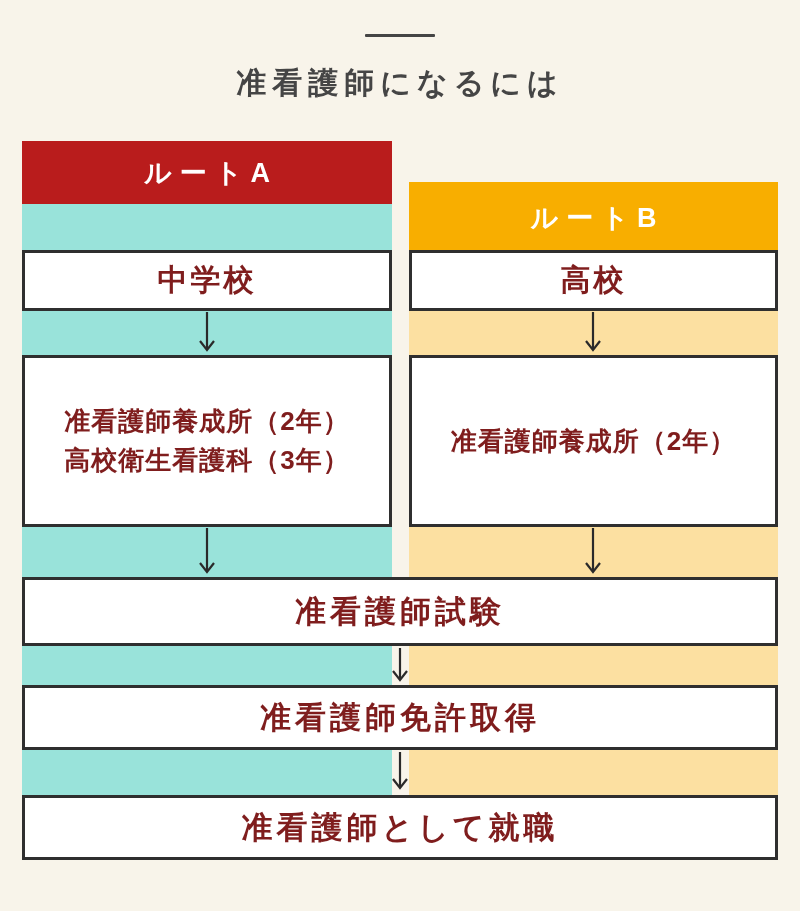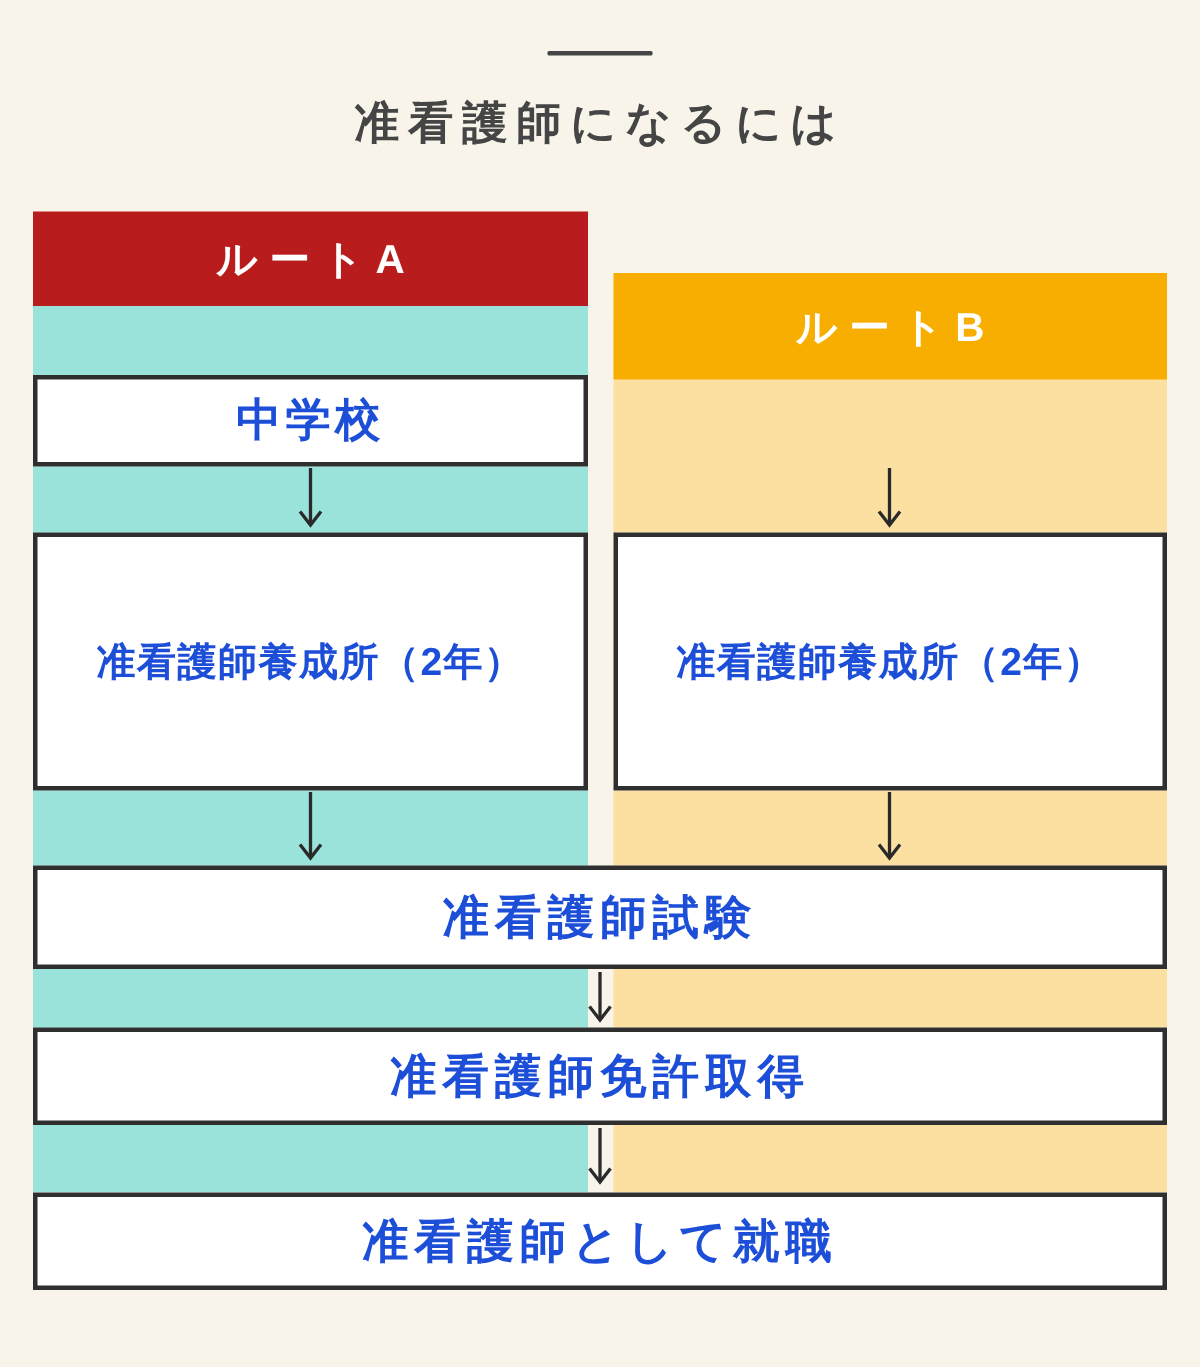--- a/index.html
+++ b/index.html
@@ -28,21 +28,21 @@
   .route-header{
     position:absolute;
     display:flex;align-items:center;justify-content:center;
     color:#ffffff;font-size:27px;font-weight:700;letter-spacing:8px;
     padding-left:8px;box-sizing:border-box;
   }
   .step-box{
     position:absolute;box-sizing:border-box;
     background:#ffffff;border:3px solid #2f2f2f;
     display:flex;flex-direction:column;align-items:center;justify-content:center;
-    color:#1d4ed8;font-weight:700;text-align:center;
+    color:#7f1d1d;font-weight:700;text-align:center;
   }
   .fs-school{font-size:30px;letter-spacing:3px;}
   .fs-training{font-size:26px;letter-spacing:1px;line-height:39px;}
   .fs-shared{font-size:31px;letter-spacing:4px;}
   .arrow{position:absolute;width:20px;}
   .arrow line,.arrow polyline{
     stroke:#2a2a2a;stroke-width:2.2;fill:none;
   }
   
   #strip-a{left:22px;top:204px;width:370px;height:591px;}
@@ -80,22 +80,26 @@
   </div>
   <div class="route-header" id="header-b" style="background-color: rgb(248, 174, 0); margin-top: 41px;">
     <span>ルートB</span>
   </div>
 
   <div class="step-box fs-school" id="box-a1">
     <span>中学校</span>
   </div>
   <div class="step-box fs-training" id="box-a2">
     <span>准看護師養成所（2年）</span>
+    <span>高校衛生看護科（3年）</span>
   </div>
 
+  <div class="step-box fs-school" id="box-b1">
+    <span>高校</span>
+  </div>
   <div class="step-box fs-training" id="box-b2">
     <span>准看護師養成所（2年）</span>
   </div>
 
   <div class="step-box fs-shared" id="box-s1">
     <span>准看護師試験</span>
   </div>
   <div class="step-box fs-shared" id="box-s3">
     <span>准看護師として就職</span>
   </div>

